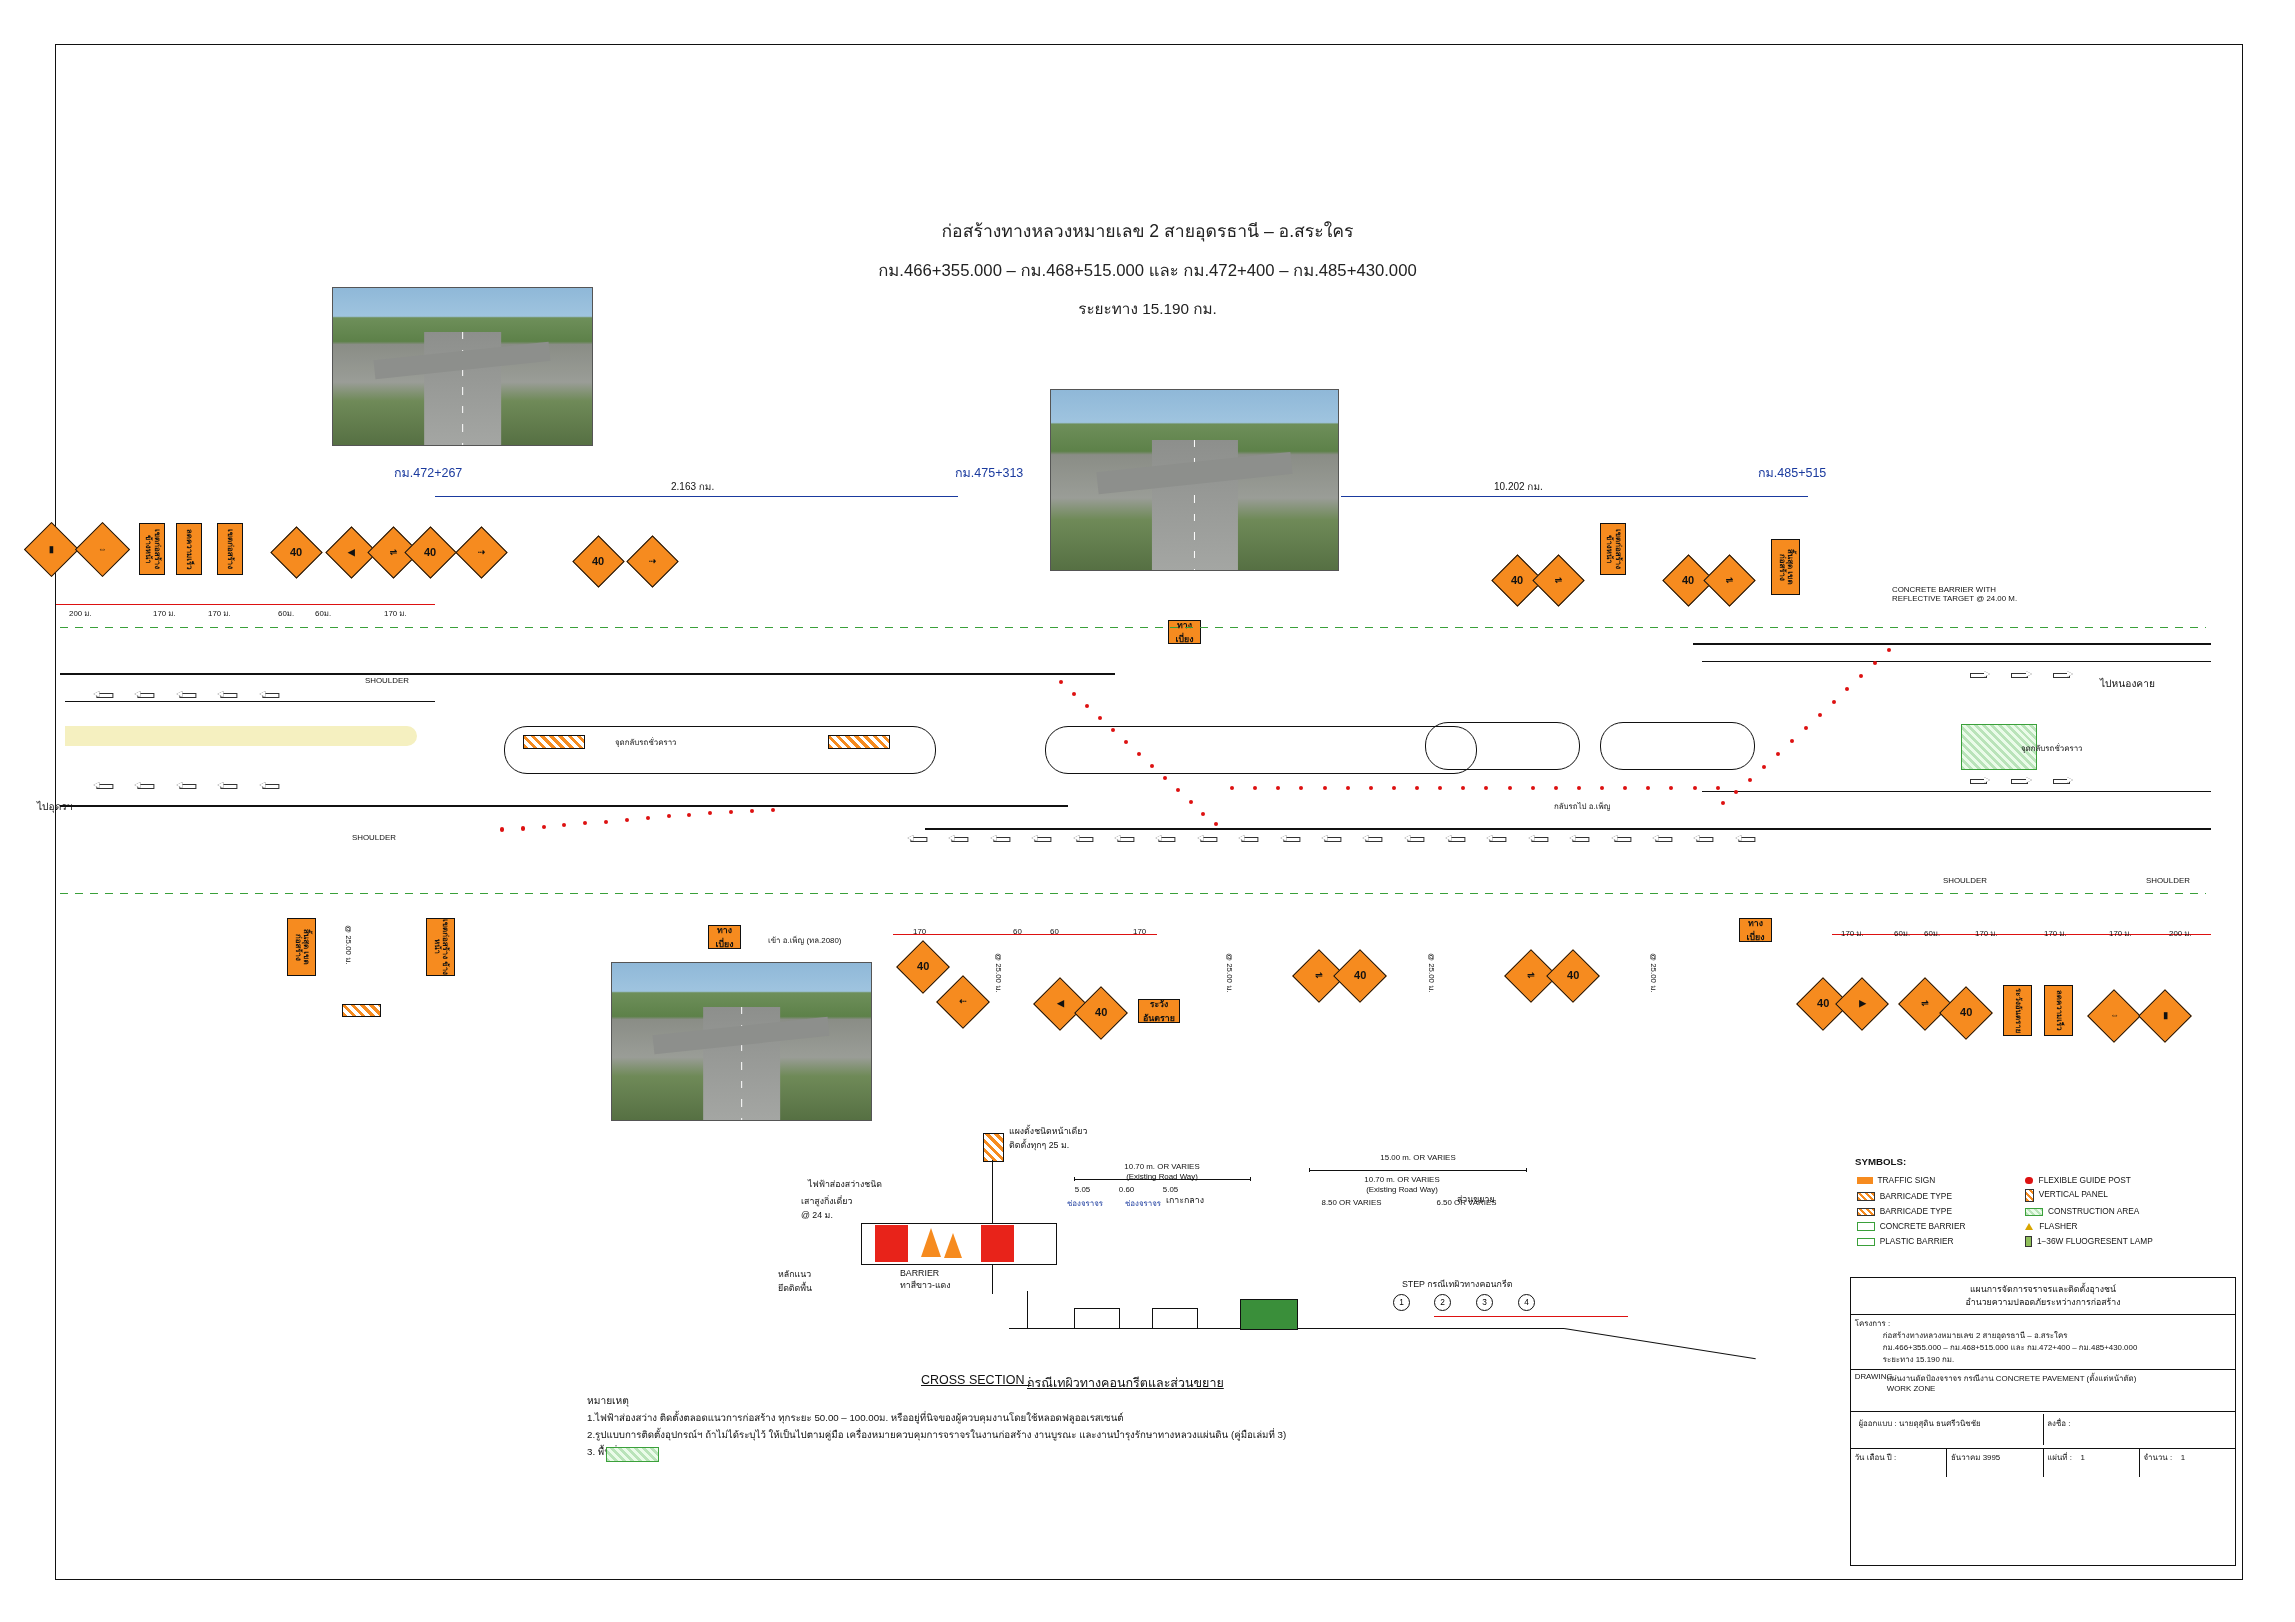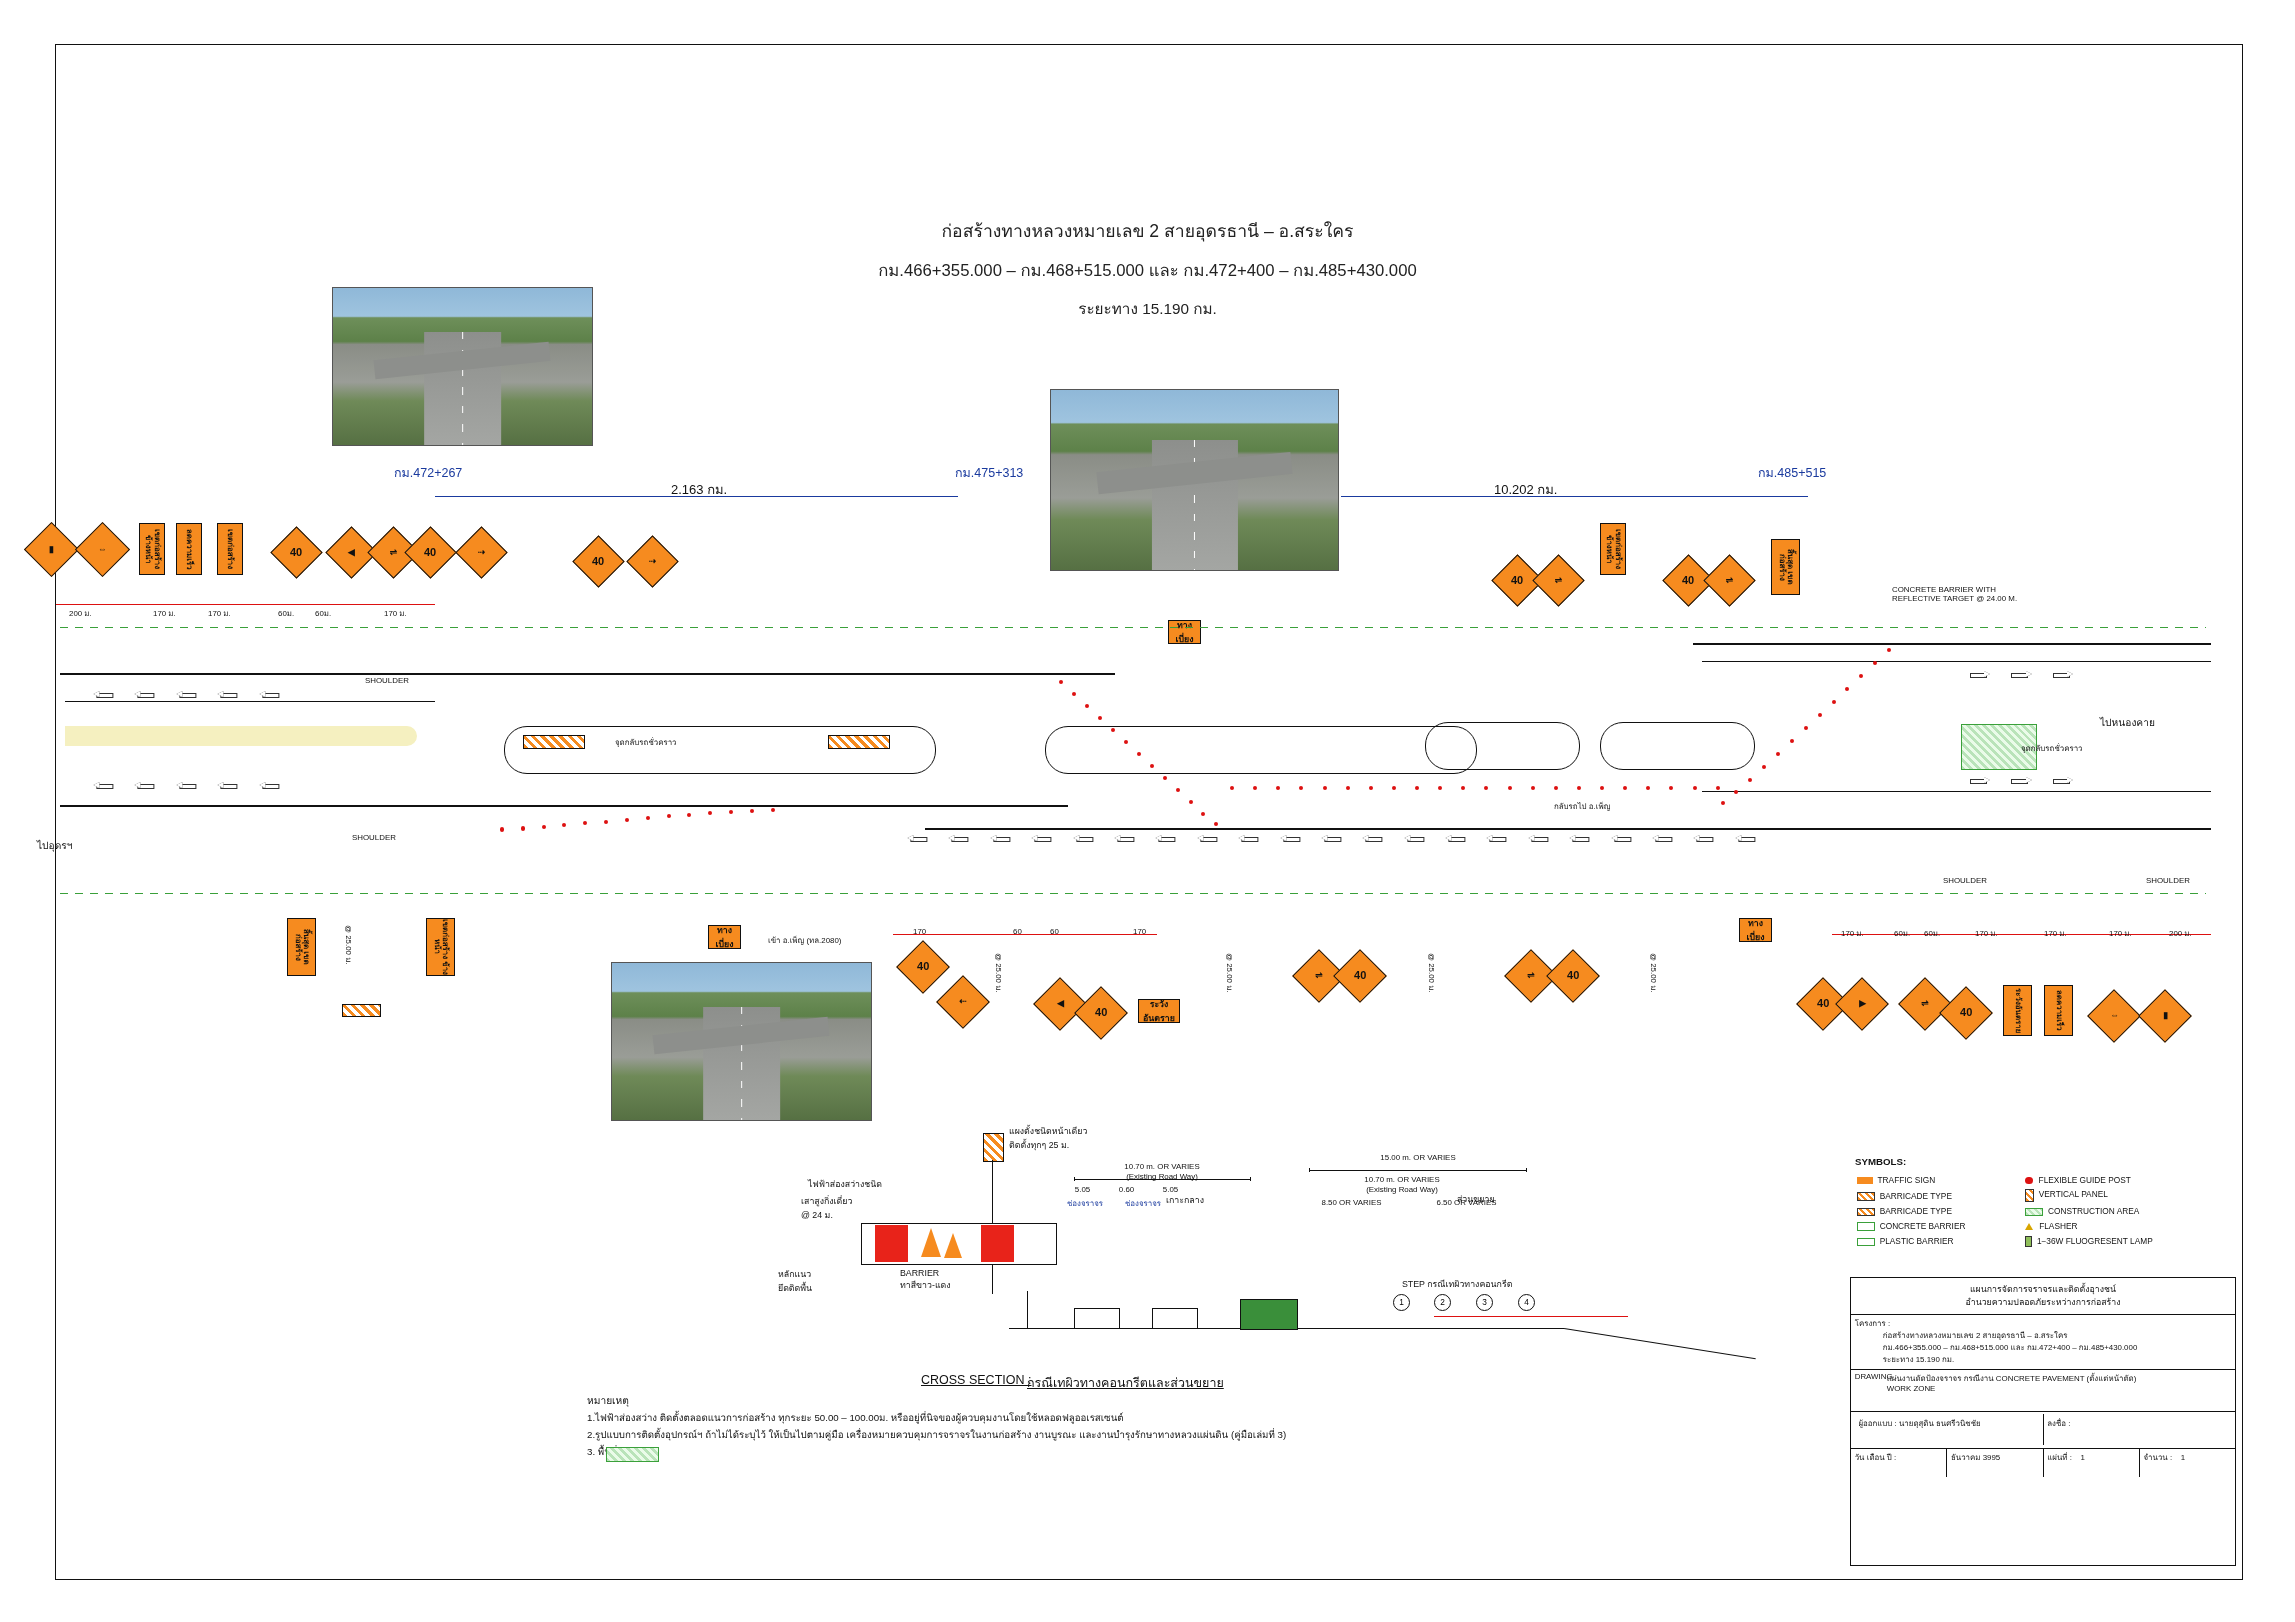--- a/index.html
+++ b/index.html
@@ -42,22 +42,22 @@
   .photo .road:before {
     content:""; position:absolute; left:49%; top:0; width:2%; height:100%;
     background:repeating-linear-gradient(#fff 0 7.4px, transparent 7.4px 18.5px);
   }
   .photo .road2 {
     position:absolute; left:16%; top:40%; width:68%; height:12%;
     background:#8d8f8c; transform:rotate(-6deg);
   }
 
   .kmlabel { position:absolute; color:#1a3a9e; font-size:12.5px; white-space:nowrap; }
-  .dimlabel { position:absolute; color:#111; font-size:13px; white-space:nowrap; }
-  .note { position:absolute; color:#111; font-size:10.2px; white-space:nowrap;margin-top:39px; }
+  .dimlabel { position:absolute; color:#111; font-size:10px; white-space:nowrap; }
+  .note { position:absolute; color:#111; font-size:10.2px; white-space:nowrap; }
   .note-sm { position:absolute; color:#111; font-size:7.9px; white-space:nowrap; }
 
   
   .hline { position:absolute; background:#111; height:1.9px; }
   .hline-thin { position:absolute; background:#111; height:0.9px; }
   .greenline {
     position:absolute; height:0.9px;
     background:repeating-linear-gradient(to right,#3aa03a 0 8.3px, transparent 8.3px 15px);
   }
   .yellowband { position:absolute; background:#f5f0c0; }

